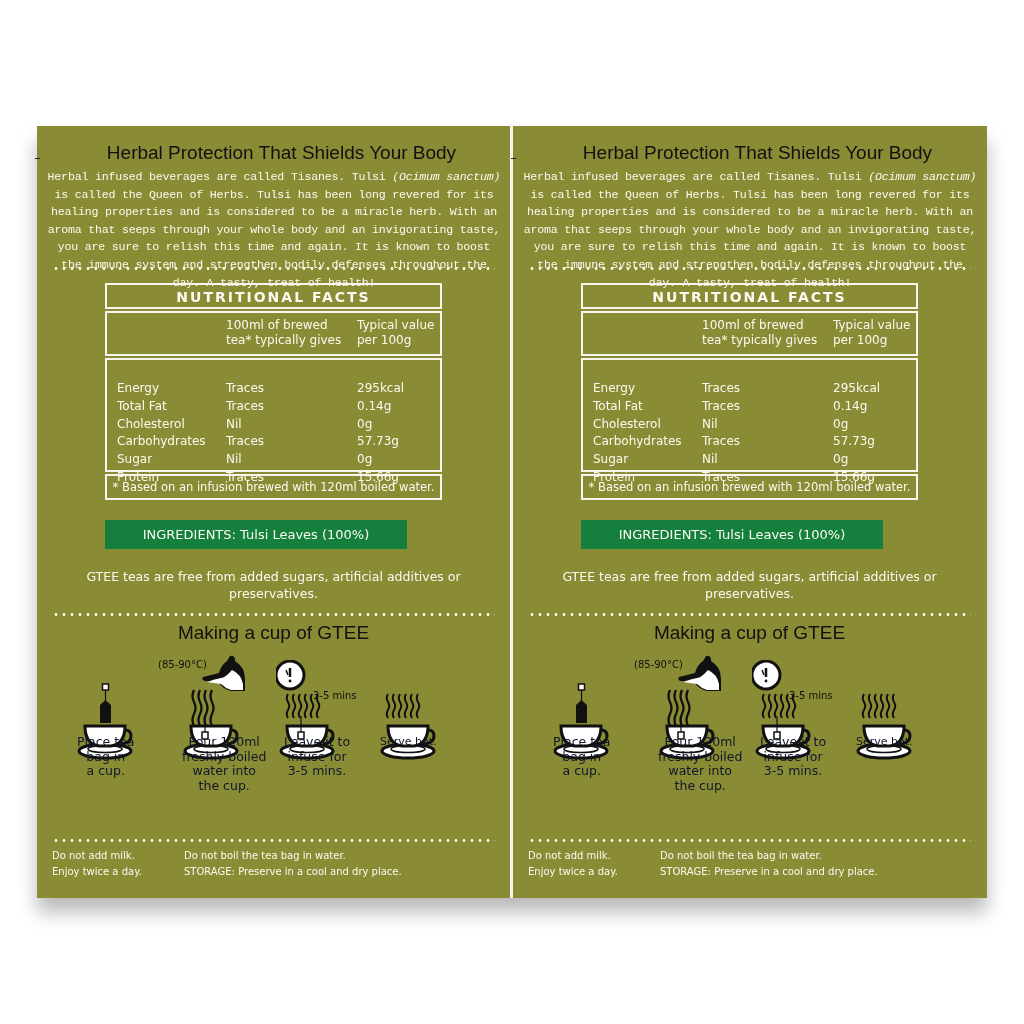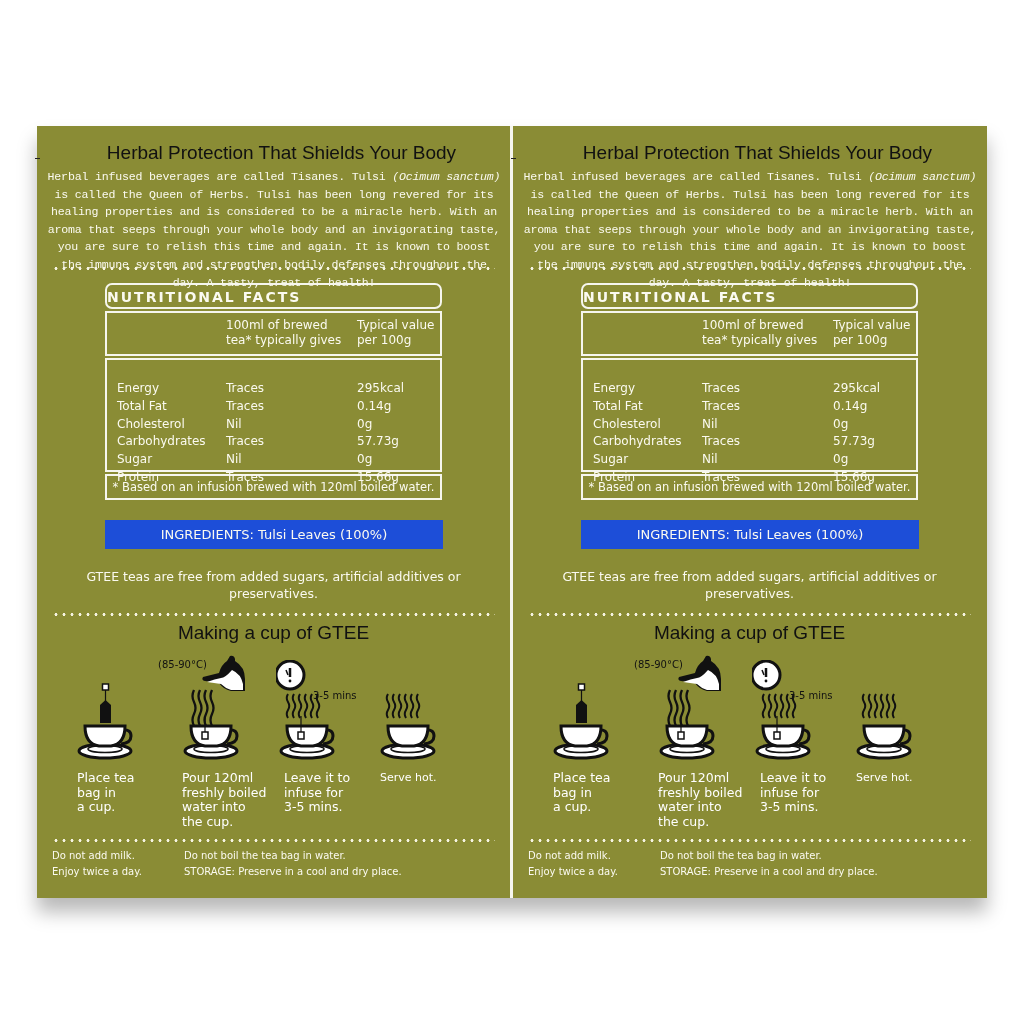--- a/index.html
+++ b/index.html
@@ -9,39 +9,39 @@
   .panel { position:absolute; top:0; width:473px; height:772px; }
   .panel.left { left:0; }
   .panel.right { left:476px; }
   .tick { position:absolute; left:-2px; top:32px; width:5px; height:1px; background:#222; }
   .title { position:absolute; left:0; width:100%; top:16px; text-align:center; font-family:"Liberation Sans", sans-serif; font-size:19px; color:#111;padding-left:8px; }
   .intro { position:absolute; left:8px; width:458px; top:42px; text-align:center; font-family:Liberation Mono, monospace; font-size:11.6px; line-height:17.6px; color:#fbfaf0; letter-spacing:-0.2px; }
   .intro i { font-style:italic; }
   .dots { position:absolute; left:15px; width:443px; height:3px; background-image:radial-gradient(circle, #f6f4e2 1.4px, transparent 1.6px); background-size:8px 3px; background-repeat:repeat-x; }
   .nf { position:absolute; left:68px; top:157px; width:337px; }
   .nf .box { border:2px solid #f6f6ee; box-sizing:border-box; margin-bottom:2px; }
-  .nf .hdr { height:26px; line-height:24px; color:#fbfaf0; font-size:14px; font-weight:bold; letter-spacing:2px;border-radius:7px; }
+  .nf .hdr { height:26px; line-height:24px; text-align:center; color:#fbfaf0; font-size:14px; font-weight:bold; letter-spacing:2px; }
   .nf .sub { height:45px; position:relative; color:#fbfaf0; font-size:12px; line-height:15px;padding-left:24px; }
   .nf .sub .c2 { position:absolute; left:119px; top:5px; width:125px; }
   .nf .sub .c3 { position:absolute; left:250px; top:5px; width:90px; }
   .nf .body { height:114px; position:relative; padding-top:20px; box-sizing:border-box; }
   .nf .row { position:relative; height:17.8px; color:#fbfaf0; font-size:12px; line-height:17.8px; }
   .nf .row span { position:absolute; top:0; }
   .nf .row .n { left:10px; }
   .nf .row .a { left:119px; }
   .nf .row .b { left:250px; }
   .nf .foot { height:26px; line-height:23px; text-align:center; color:#fbfaf0; font-size:11.5px; }
-  .ingr { position:absolute; left:68px; top:394px; width:338px; height:29px; background:#1d4ed8; color:#fbfaf0; text-align:center; line-height:29px; font-size:13px; }
+  .ingr { position:absolute; left:68px; top:394px; width:302px; height:29px; background:#15803d; color:#fbfaf0; text-align:center; line-height:29px; font-size:13px; }
   .ingr b { font-weight:normal; }
   .free { position:absolute; left:30px; width:413px; top:442px; text-align:center; color:#fbfaf0; font-size:12.5px; line-height:17px; }
   .making { position:absolute; left:0; width:100%; top:496px; text-align:center; font-family:"Liberation Sans", sans-serif; font-size:19px; color:#111; }
   .temp { position:absolute; left:121px; top:533px; font-size:10px; color:#111; }
   .mins { position:absolute; left:276px; top:564px; font-size:10px; color:#111; }
   .icon { position:absolute; }
-  .step { position:absolute; top:645px; color:#ffffff; font-size:12.5px; line-height:14.5px; }
+  .step { position:absolute; top:609px; color:#0f172a; font-size:12.5px; line-height:14.5px;text-align:center; }
   .step.s4 { font-size:11px; }
   .notes { position:absolute; top:722px; color:#fbfaf0; font-size:10px; line-height:16px; }
 </style>
 </head>
 <body>
 
 <div class="sheet">
   <div class="divider"></div>
 <div class="panel left">
   <div class="tick"></div>

